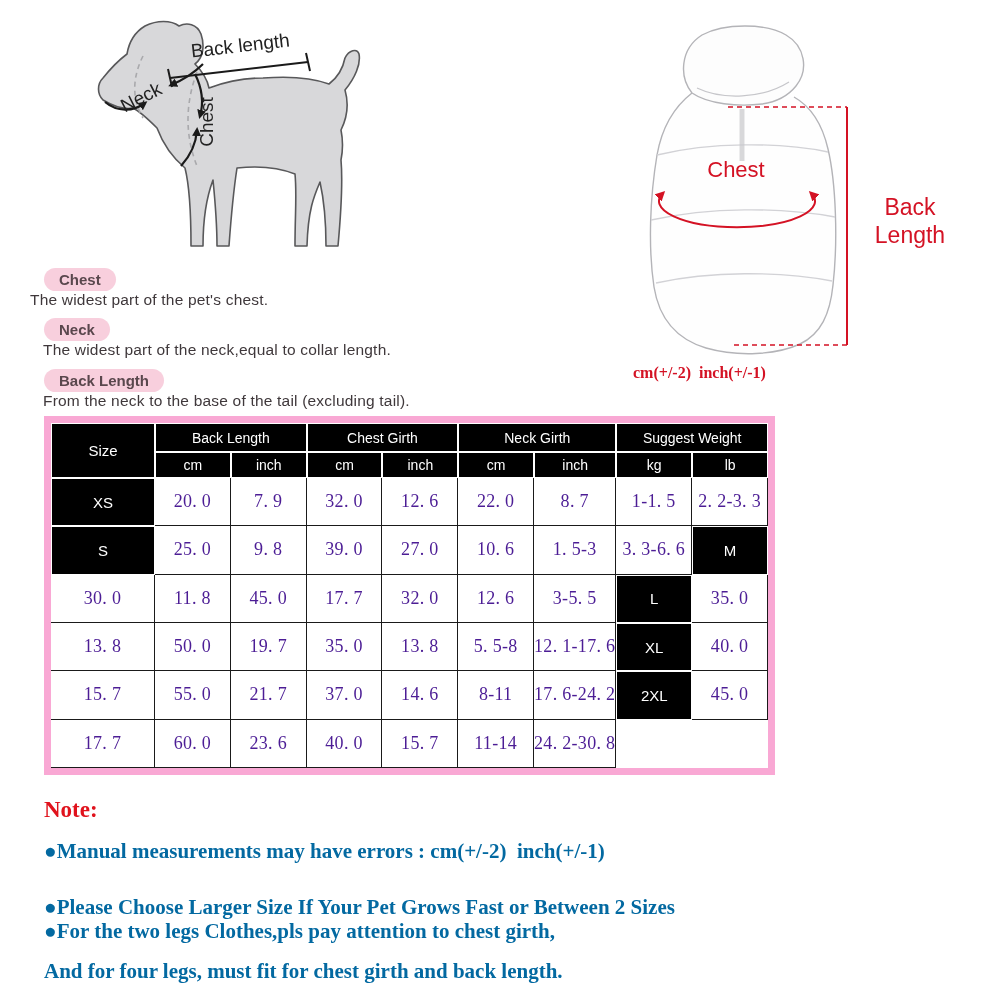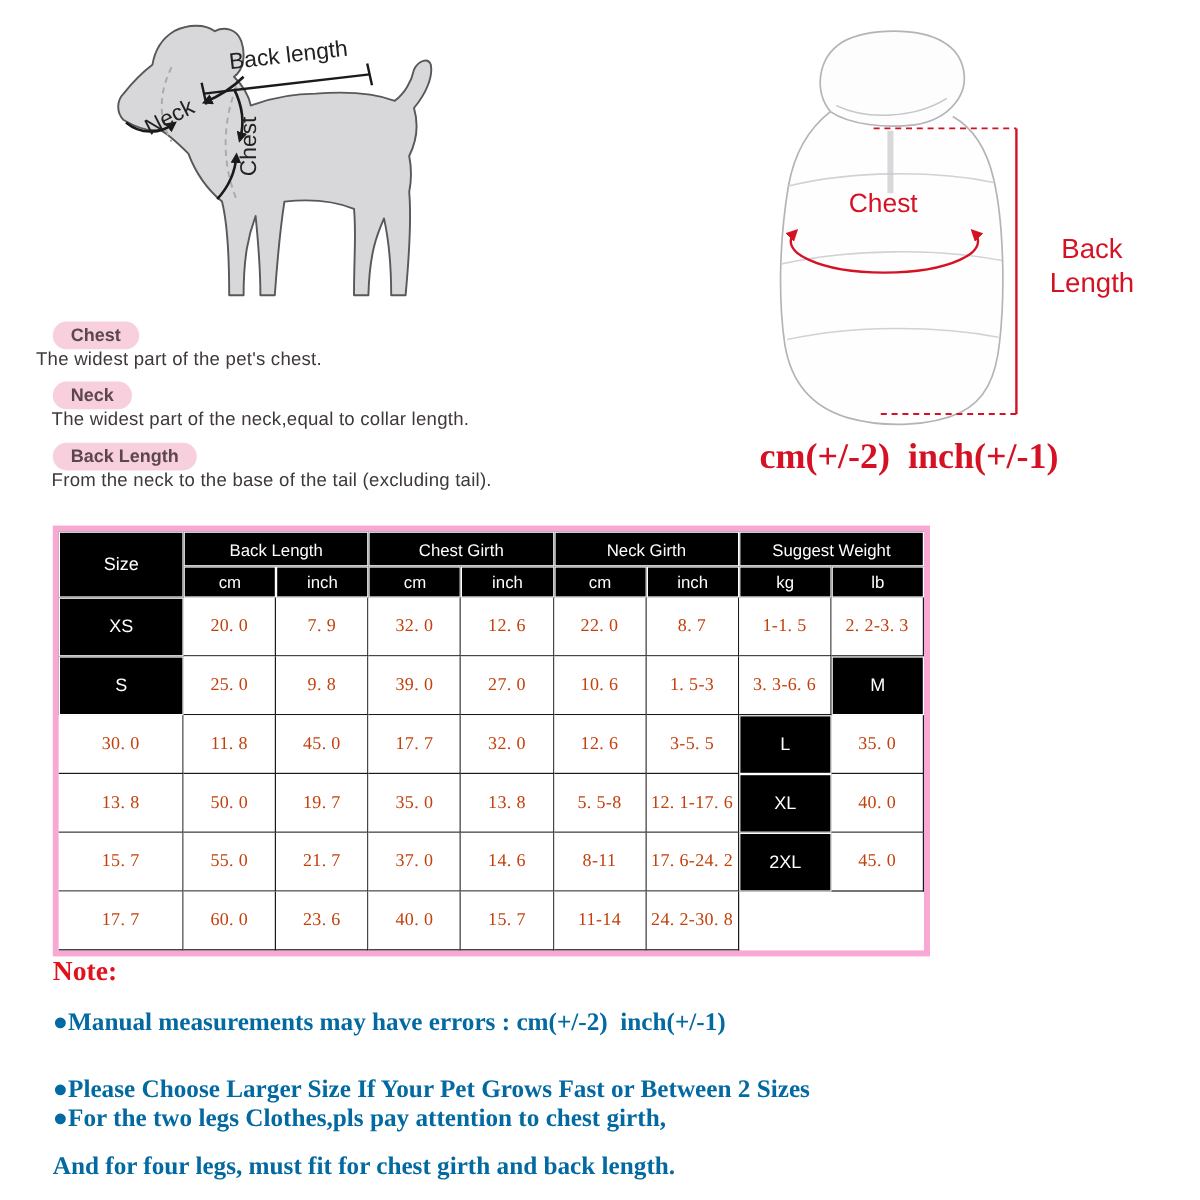--- a/index.html
+++ b/index.html
@@ -6,44 +6,44 @@
   body{width:1000px;height:1000px;position:relative;background:#ffffff;
        font-family:"Liberation Sans",sans-serif;overflow:hidden;}
   .abs{position:absolute;}
 
   
   .badge{position:absolute;background:#f8cfdd;color:#5a474d;border-radius:13px;
          font-weight:bold;font-size:15px;line-height:23px;padding:0 15px;height:23px;}
   .def-text{position:absolute;color:#3f383b;font-size:15.5px;letter-spacing:.2px;}
 
   
-  .tbl{position:absolute;left:44px;top:438px;width:731px;height:359px;
+  .tbl{position:absolute;left:44px;top:416px;width:731px;height:359px;
        display:grid;grid-template-columns:104px repeat(8,1fr);
        grid-template-rows:29px 26px repeat(6,1fr);
-       border:5px solid #f9a8d4;background:#fff;box-sizing:border-box;}
+       border:7px solid #f9a8d4;background:#fff;box-sizing:border-box;}
   .hc{background:#000;color:#fff;display:flex;align-items:center;justify-content:center;
       font-size:14px;border:1px solid #fff;box-sizing:border-box;}
   .size-h{grid-row:1/3;grid-column:1;font-size:15px;}
   .group{grid-column:span 2;}
   .sc{background:#000;color:#fff;display:flex;align-items:center;justify-content:center;
       font-size:15px;border:1px solid #fff;box-sizing:border-box;}
-  .dc{background:#fff;color:#c2410c;display:flex;align-items:center;justify-content:center;
-      font-family:"Liberation Serif",serif;font-size:15px;letter-spacing:.3px;
+  .dc{background:#fff;color:#4c1d95;display:flex;align-items:center;justify-content:center;
+      font-family:"Liberation Serif",serif;font-size:18px;letter-spacing:.3px;
       border-right:1px solid #1a1a1a;border-bottom:1px solid #1a1a1a;box-sizing:border-box;
       white-space:pre;}
 
   
   .note-title{position:absolute;left:44px;color:#e0121c;font-family:"Liberation Serif",serif;
               font-weight:bold;font-size:23px;white-space:pre;}
   .note-line{position:absolute;left:44px;color:#0369a1;font-family:"Liberation Serif",serif;
              font-weight:bold;font-size:21px;white-space:pre;}
 
   
   .tolerance{position:absolute;left:633px;top:364px;color:#d41224;
-             font-family:"Liberation Serif",serif;font-weight:bold;font-size:30px;white-space:pre;}
+             font-family:"Liberation Serif",serif;font-weight:bold;font-size:16px;white-space:pre;}
 </style>
 </head>
 <body>
 
 <svg class="abs" style="left:45px;top:8px;" width="320" height="255" viewBox="0 0 320 255">
   <defs>
     <marker id="ah" markerWidth="9" markerHeight="9" refX="6" refY="4.5" orient="auto" markerUnits="userSpaceOnUse">
       <path d="M0,0 L9,4.5 L0,9 z" fill="#1a1a1a"></path>
     </marker>
   </defs>

